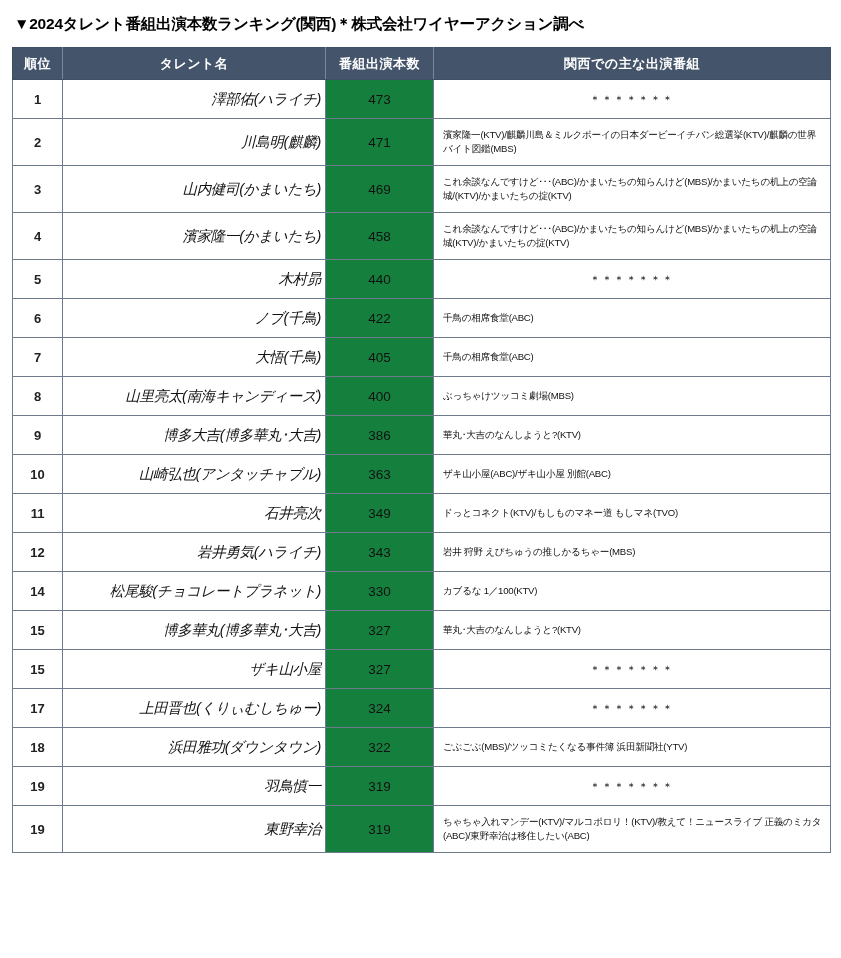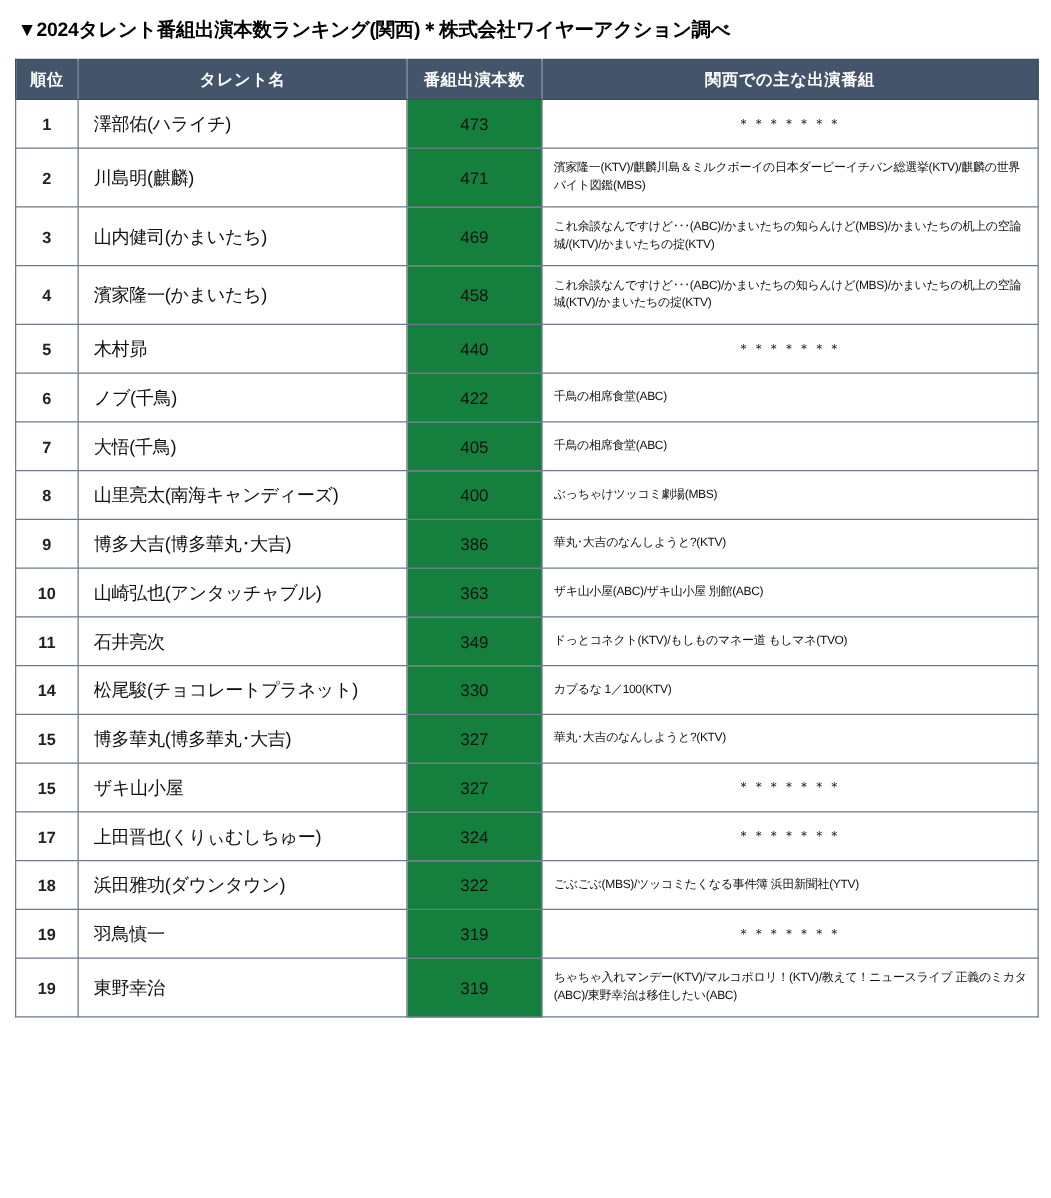--- a/index.html
+++ b/index.html
@@ -72,25 +72,26 @@
     box-sizing: border-box;
   }
   tbody tr td.cell-rank {
     text-align: center;
     font-size: 13px;
     font-weight: bold;
     color: #222222;
     padding: 0;
   }
   tbody tr td.cell-name {
-    text-align: left;
+    text-align: right;
     font-size: 14.5px;
     color: #111111;
     padding-left: 12px;
     letter-spacing: -0.3px;
+    font-style: italic;
   }
   tbody tr td.cell-count {
     text-align: center;
     font-size: 13.5px;
     color: #111111;
     background: #15803d;
     font-weight: normal;
   }
   tbody tr td.cell-prog {
     text-align: left;
@@ -195,20 +196,26 @@
             <td class="cell-count">363</td>
             <td class="cell-prog">ザキ山小屋(ABC)/ザキ山小屋 別館(ABC)</td>
           </tr>
           <tr>
             <td class="cell-rank">11</td>
             <td class="cell-name">石井亮次</td>
             <td class="cell-count">349</td>
             <td class="cell-prog">ドっとコネクト(KTV)/もしものマネー道 もしマネ(TVO)</td>
           </tr>
           <tr>
+            <td class="cell-rank">12</td>
+            <td class="cell-name">岩井勇気(ハライチ)</td>
+            <td class="cell-count">343</td>
+            <td class="cell-prog">岩井 狩野 えびちゅうの推しかるちゃー(MBS)</td>
+          </tr>
+          <tr>
             <td class="cell-rank">14</td>
             <td class="cell-name">松尾駿(チョコレートプラネット)</td>
             <td class="cell-count">330</td>
             <td class="cell-prog">カブるな 1／100(KTV)</td>
           </tr>
           <tr>
             <td class="cell-rank">15</td>
             <td class="cell-name">博多華丸(博多華丸･大吉)</td>
             <td class="cell-count">327</td>
             <td class="cell-prog">華丸･大吉のなんしようと?(KTV)</td>

